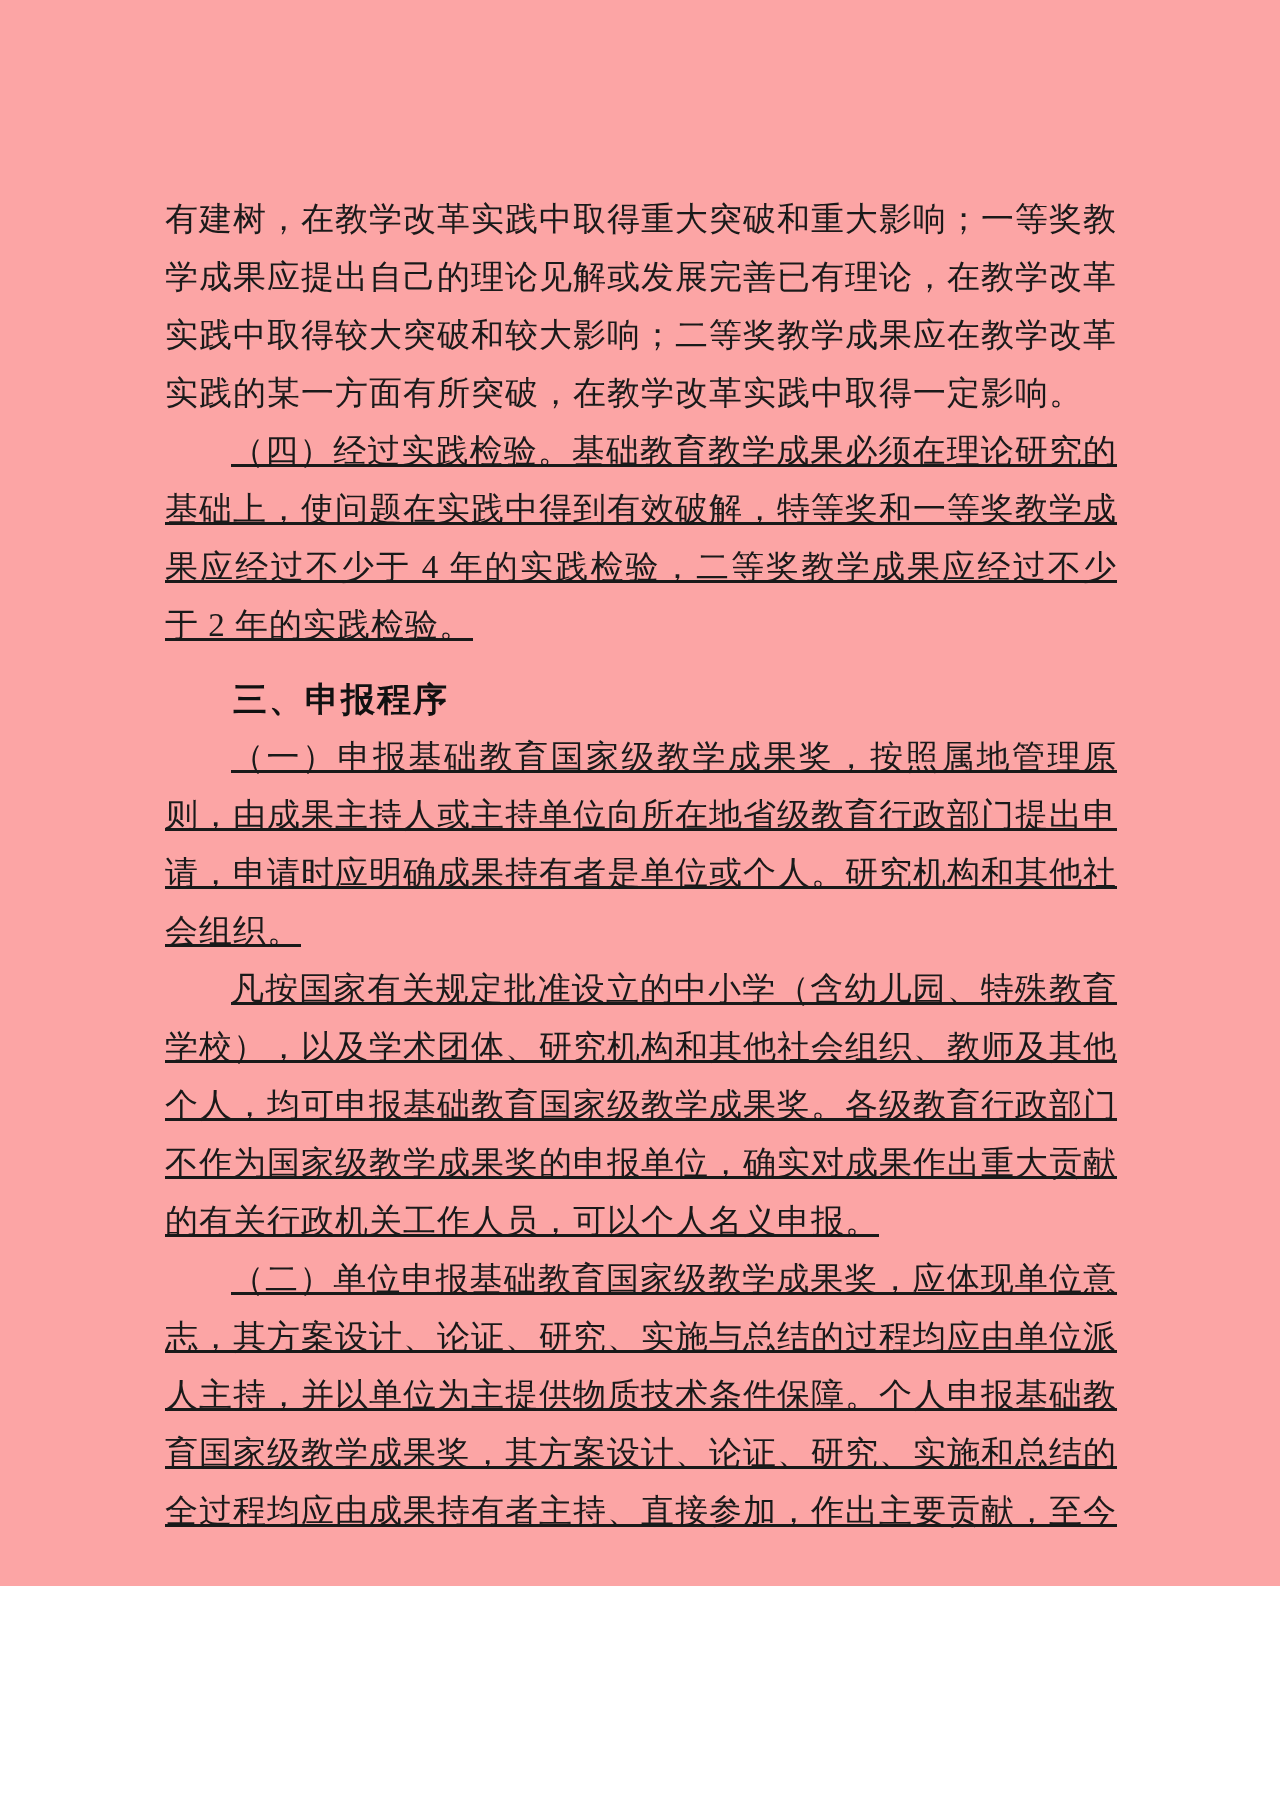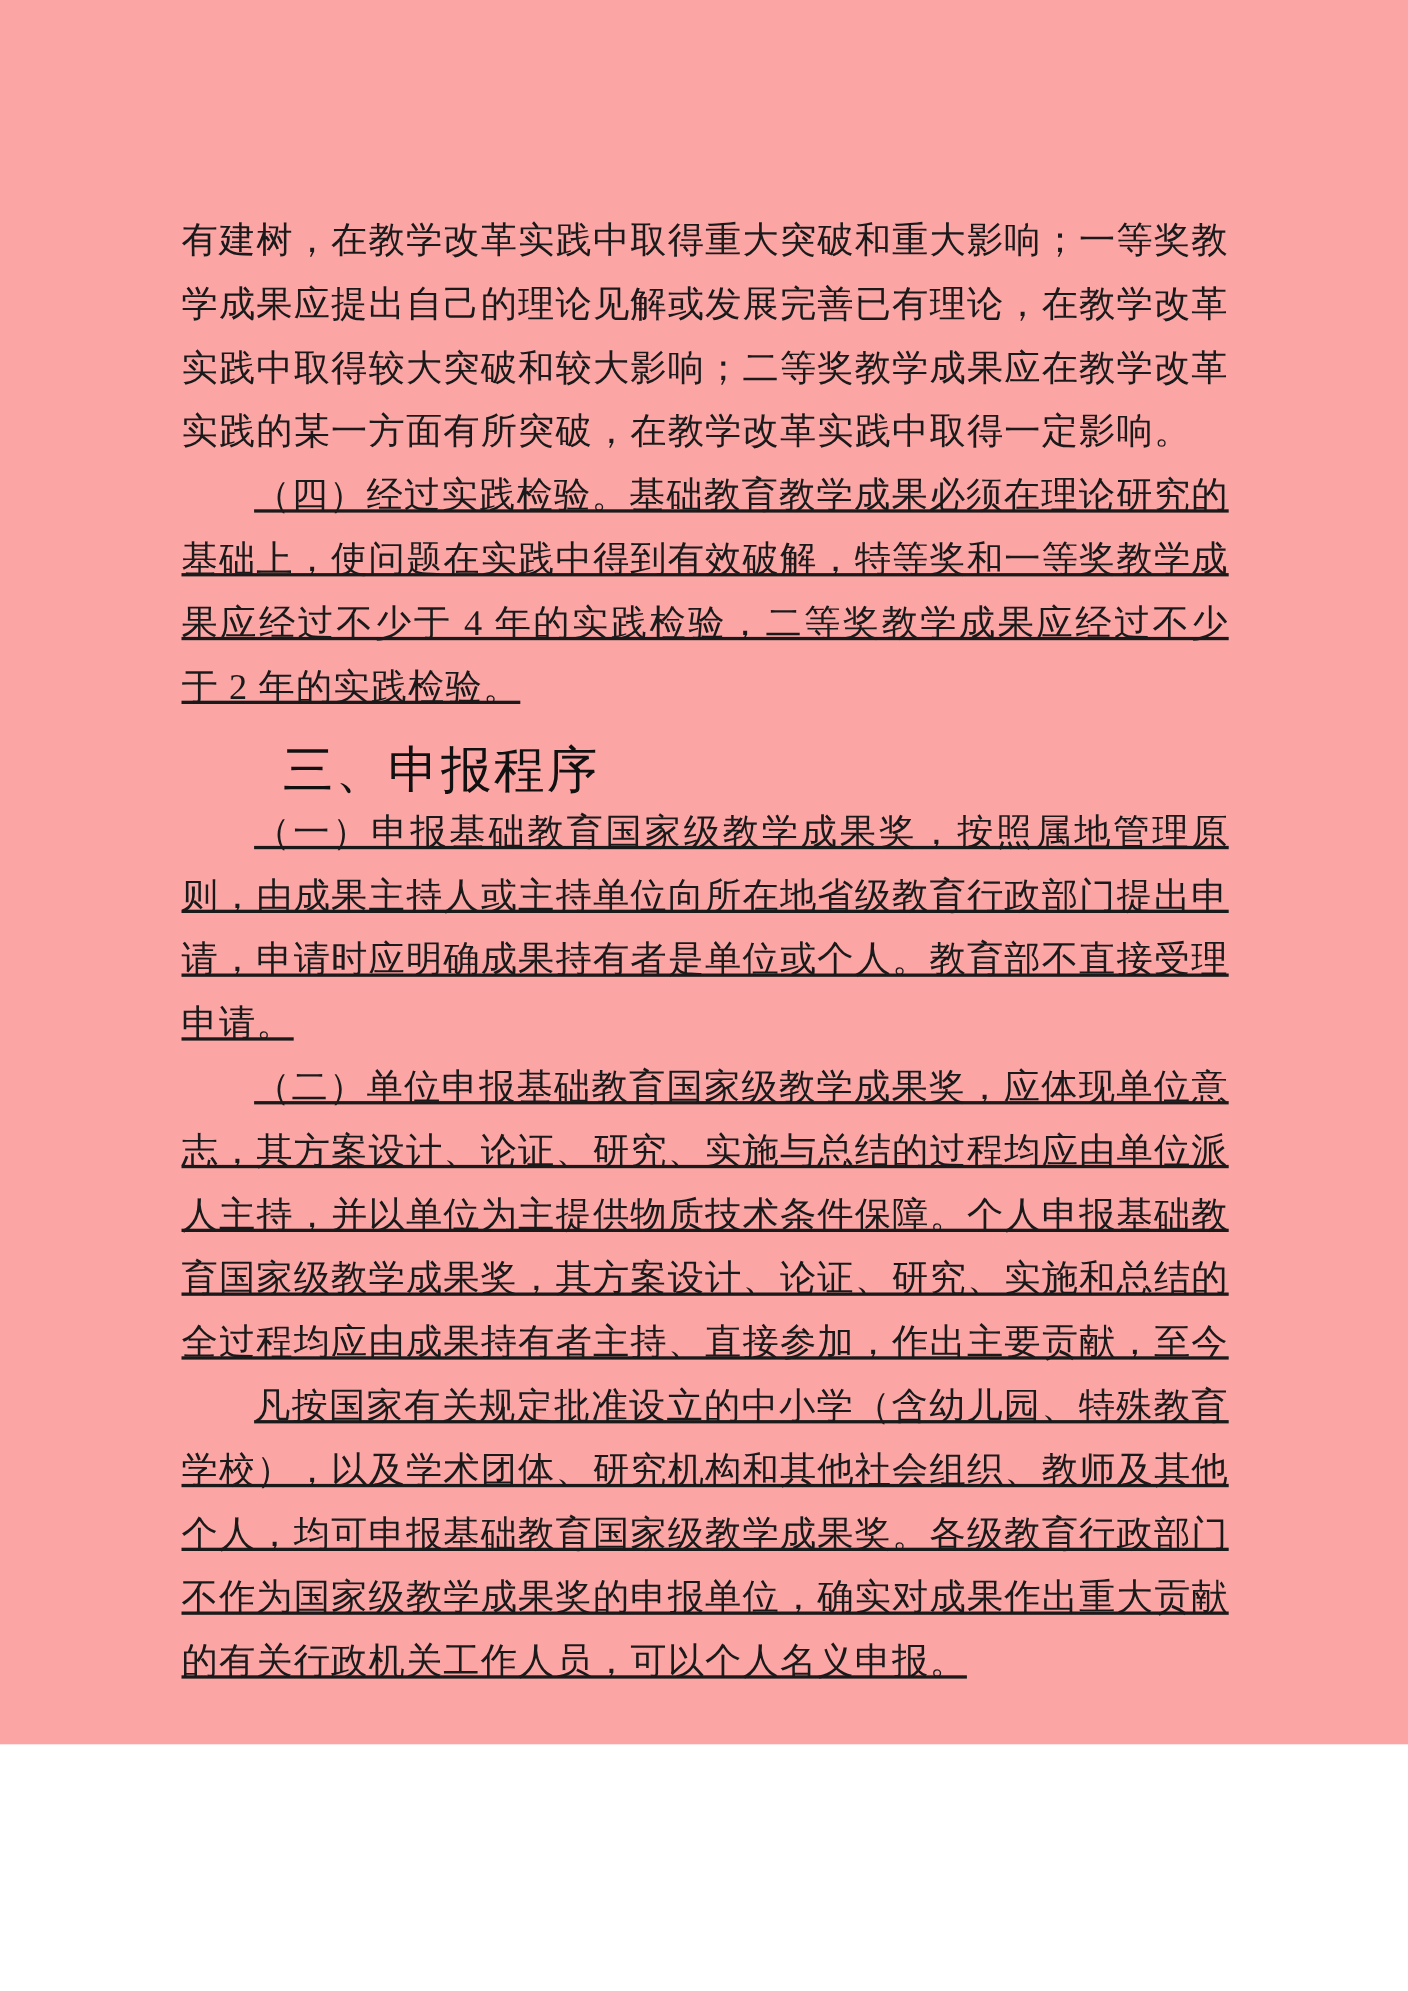--- a/index.html
+++ b/index.html
@@ -30,22 +30,22 @@
     text-align: justify;
     word-break: break-all;
   }
   .para.indent {
     text-indent: 2em;
     text-decoration: underline;
   }
   .heading {
     margin: 16px 0 0 0;
     font-family: "Liberation Sans", "DejaVu Sans", sans-serif;
-    font-weight: normal;
-    font-size: 46px;
+    font-weight: bold;
+    font-size: 34px;
     line-height: 58px;
     letter-spacing: 2px;
     text-indent: 2em;
     color: #111111;
   }
   .footer {
     position: absolute;
     top: 1592px;
     left: 0;
     width: 100%;
@@ -57,18 +57,18 @@
   }
 </style>
 </head>
 <body>
 
 <div class="page">
   <div class="content">
     <p class="para">有建树，在教学改革实践中取得重大突破和重大影响；一等奖教学成果应提出自己的理论见解或发展完善已有理论，在教学改革实践中取得较大突破和较大影响；二等奖教学成果应在教学改革实践的某一方面有所突破，在教学改革实践中取得一定影响。</p>
     <p class="para indent">（四）经过实践检验。基础教育教学成果必须在理论研究的基础上，使问题在实践中得到有效破解，特等奖和一等奖教学成果应经过不少于 4 年的实践检验，二等奖教学成果应经过不少于 2 年的实践检验。</p>
     <h2 class="heading">三、申报程序</h2>
-    <p class="para indent">（一）申报基础教育国家级教学成果奖，按照属地管理原则，由成果主持人或主持单位向所在地省级教育行政部门提出申请，申请时应明确成果持有者是单位或个人。教育部不直接受理申请。</p>
+    <p class="para indent">（一）申报基础教育国家级教学成果奖，按照属地管理原则，由成果主持人或主持单位向所在地省级教育行政部门提出申请，申请时应明确成果持有者是单位或个人。研究机构和其他社会组织。</p>
+    <p class="para indent">凡按国家有关规定批准设立的中小学（含幼儿园、特殊教育学校），以及学术团体、研究机构和其他社会组织、教师及其他个人，均可申报基础教育国家级教学成果奖。各级教育行政部门不作为国家级教学成果奖的申报单位，确实对成果作出重大贡献的有关行政机关工作人员，可以个人名义申报。</p>
     <p class="para indent">（二）单位申报基础教育国家级教学成果奖，应体现单位意志，其方案设计、论证、研究、实施与总结的过程均应由单位派人主持，并以单位为主提供物质技术条件保障。个人申报基础教育国家级教学成果奖，其方案设计、论证、研究、实施和总结的全过程均应由成果持有者主持、直接参加，作出主要贡献，至今</p>
-    <p class="para indent">凡按国家有关规定批准设立的中小学（含幼儿园、特殊教育学校），以及学术团体、研究机构和其他社会组织、教师及其他个人，均可申报基础教育国家级教学成果奖。各级教育行政部门不作为国家级教学成果奖的申报单位，确实对成果作出重大贡献的有关行政机关工作人员，可以个人名义申报。</p>
   </div>
   <div class="footer">— 6 —</div>
 </div>
 
 </body></html>

